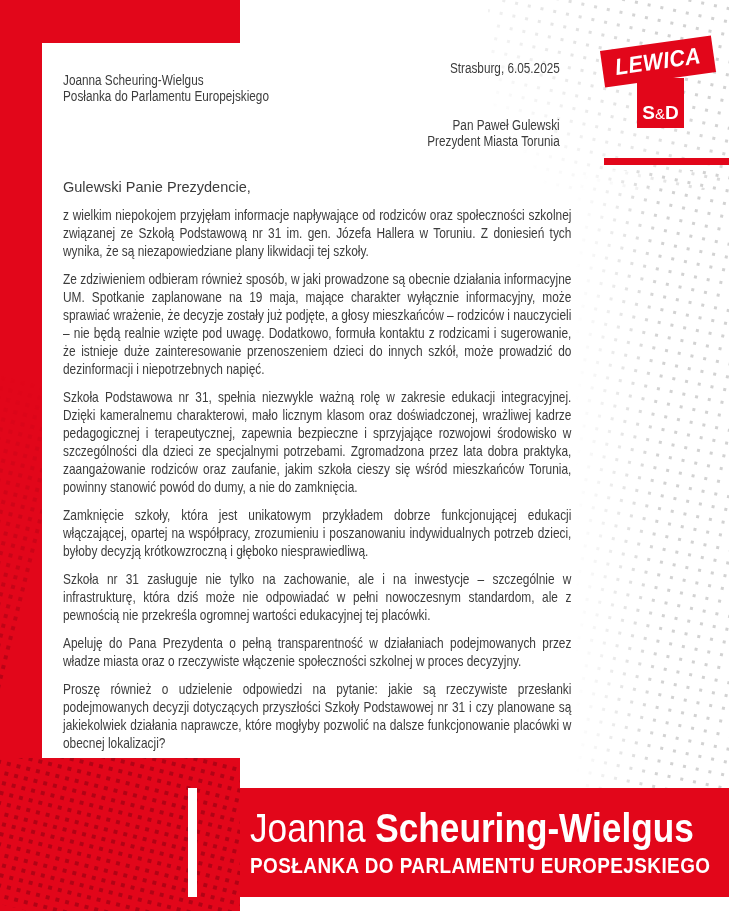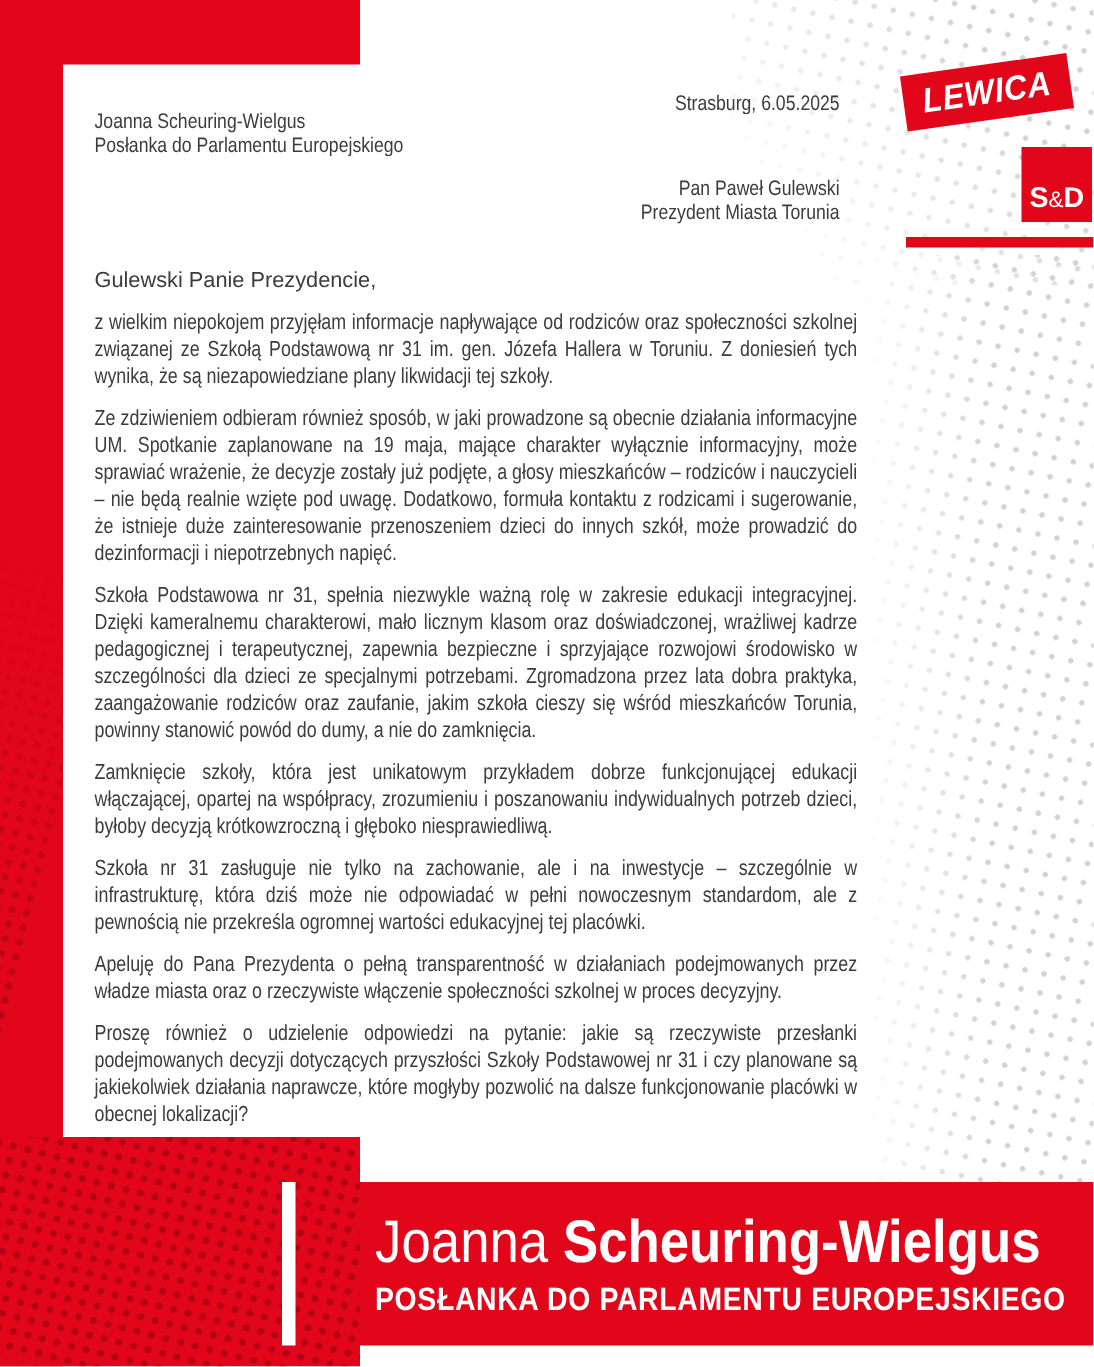--- a/index.html
+++ b/index.html
@@ -59,21 +59,21 @@
   #lewica-logo{
     position:absolute; left:602px; top:43px; width:112px; height:37px;
     z-index:3; display:flex; align-items:center; justify-content:center;
     transform:rotate(-8deg);
   }
   #lewica-logo span{
     color:#fff; font-weight:bold; font-style:italic; font-size:23px;
     letter-spacing:.5px; transform:scaleX(.92);
   }
   #sd-logo{
-    position:absolute; left:637px; top:98px; width:47px; height:50px; z-index:3;margin-left:44px;
+    position:absolute; left:637px; top:78px; width:47px; height:50px; z-index:3;
   }
   #sd-logo .sd-text{
     position:absolute; left:0; right:0; bottom:4px; text-align:center;
     color:#fff; font-weight:bold; font-size:19px; letter-spacing:0;
   }
   #sd-logo .amp{ font-weight:normal; font-size:15px; }
   #header-rule{ position:absolute; left:604px; top:158px; width:125px; height:7px; z-index:3; }
 
   
   #salutation{

